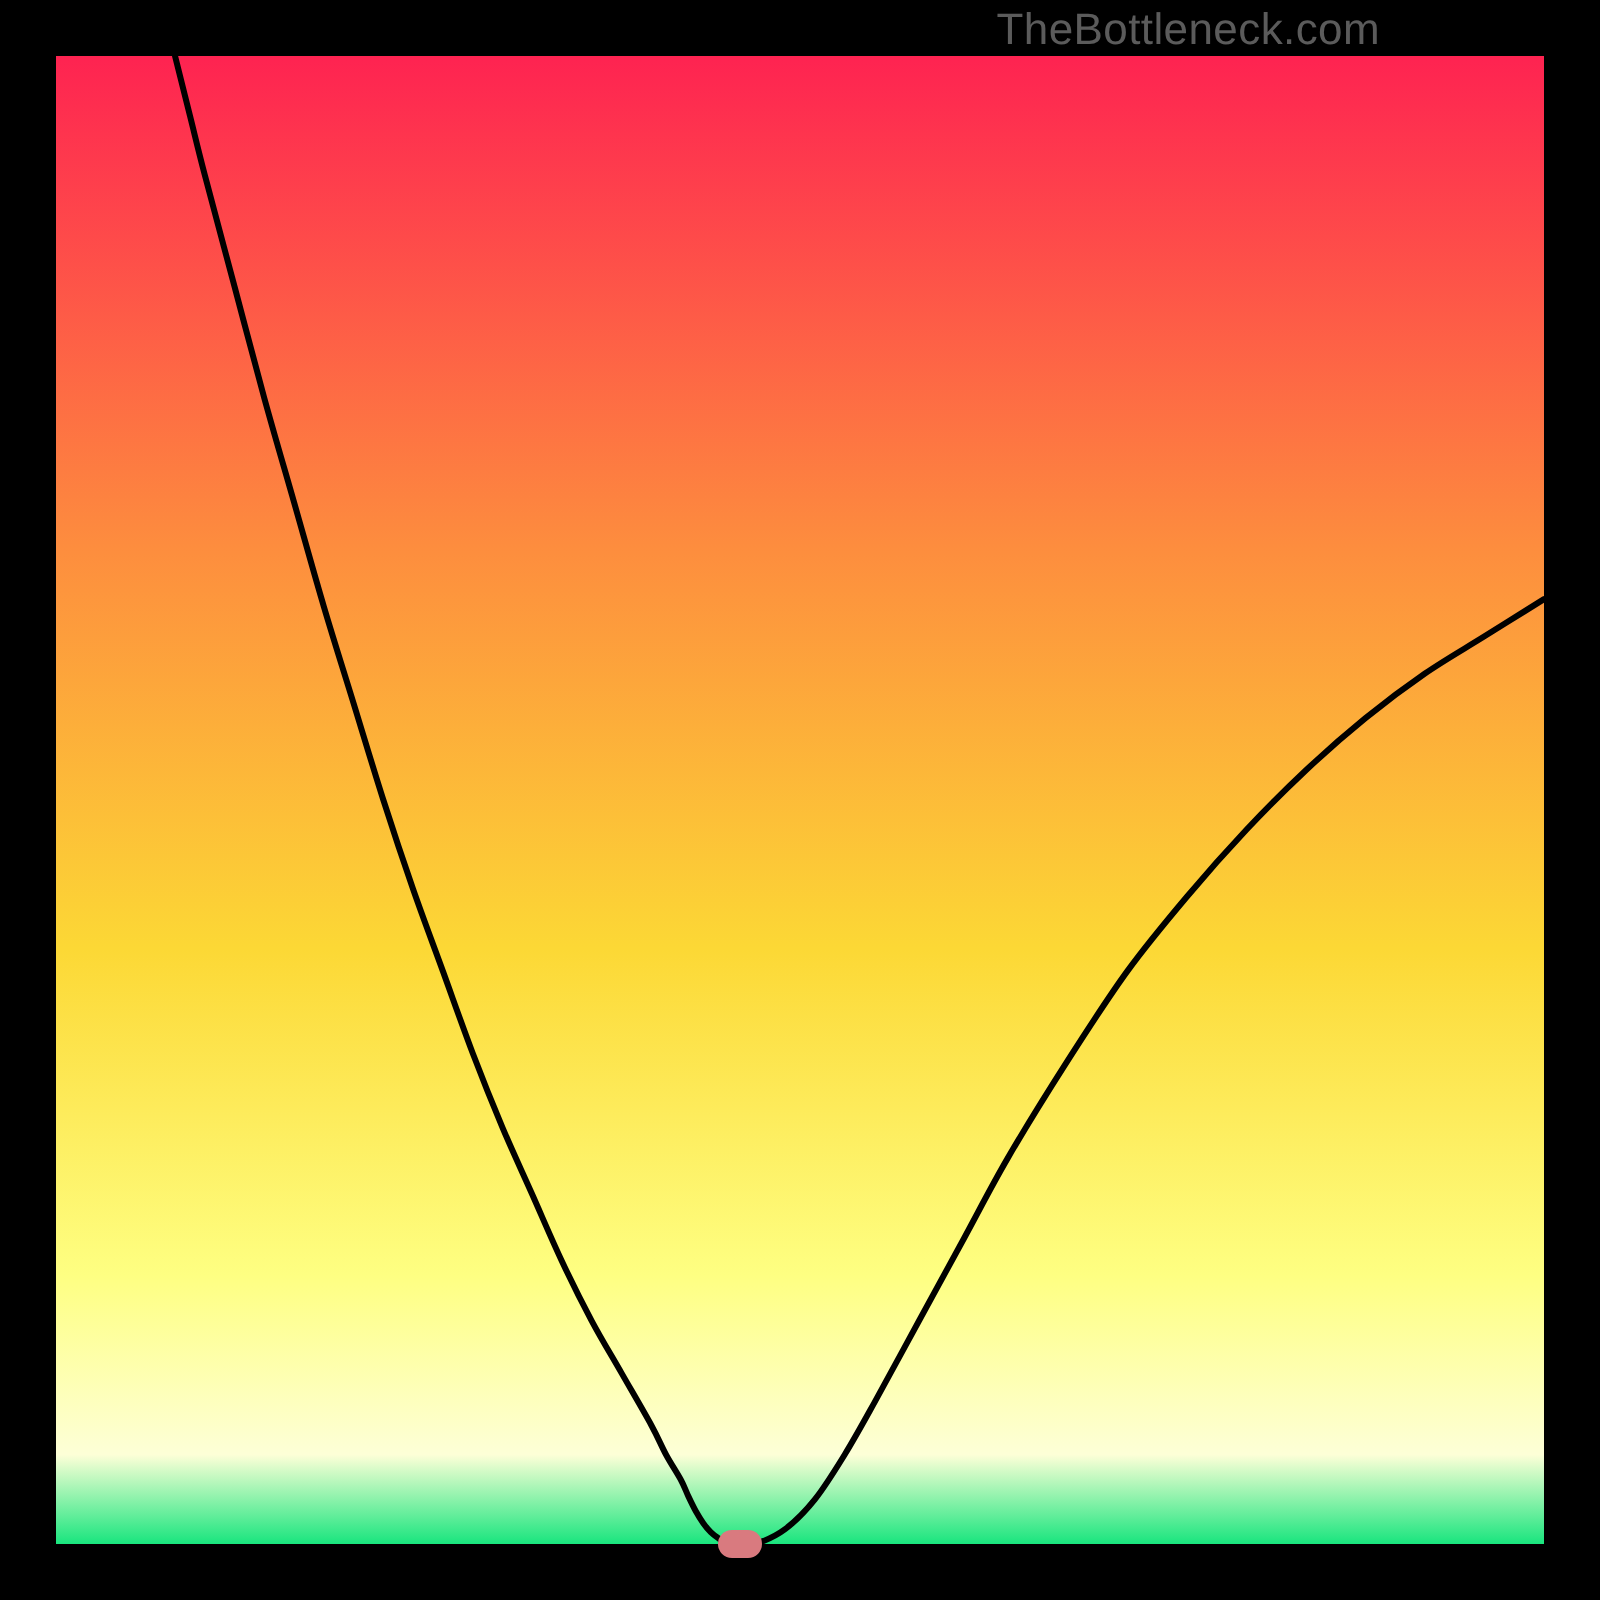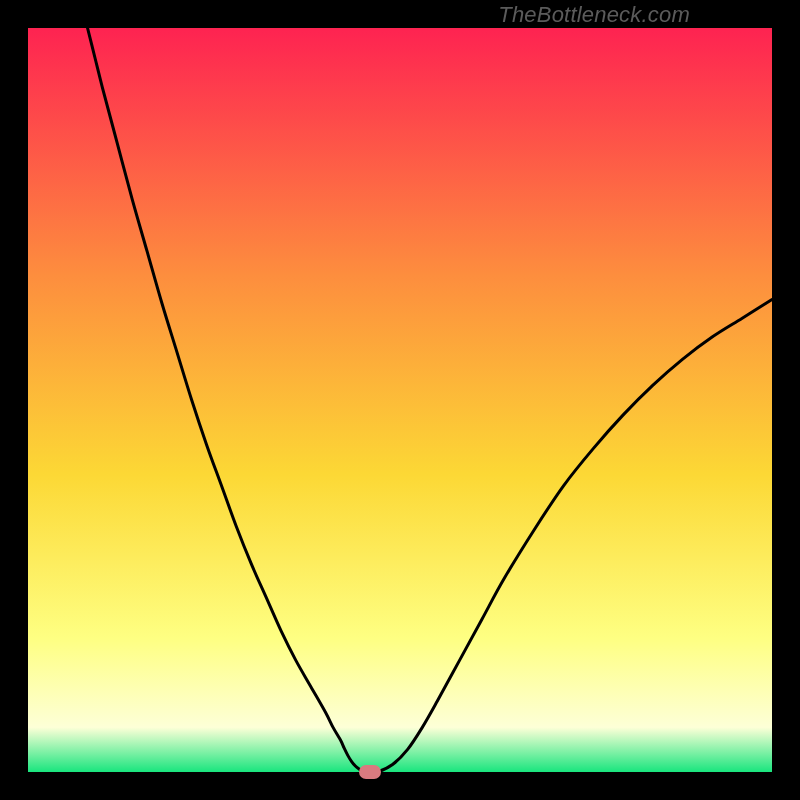--- a/index.html
+++ b/index.html
@@ -9,21 +9,20 @@
     height: 800px;
     background: #000;
     font-family: Arial, Helvetica, sans-serif;
     overflow: hidden;
   }
   .frame {
     position: relative;
     width: 708px;
     height: 800px;
     background: #000;
-    font-style: italic;
   }
   .watermark {
     position: absolute;
     top: 2px;
     right: 18px;
     color: #5b5b5b;
     font-size: 22px;
     font-weight: 500;
     letter-spacing: 0.2px;
   }

